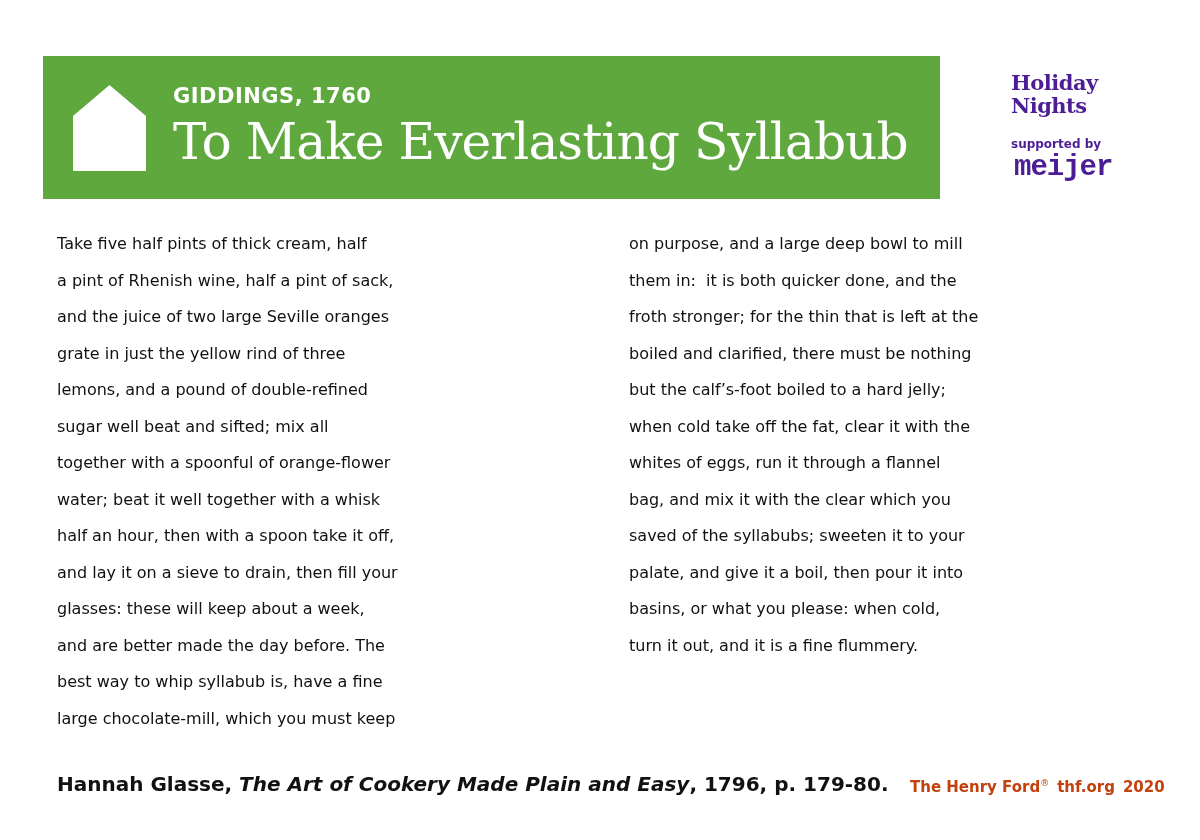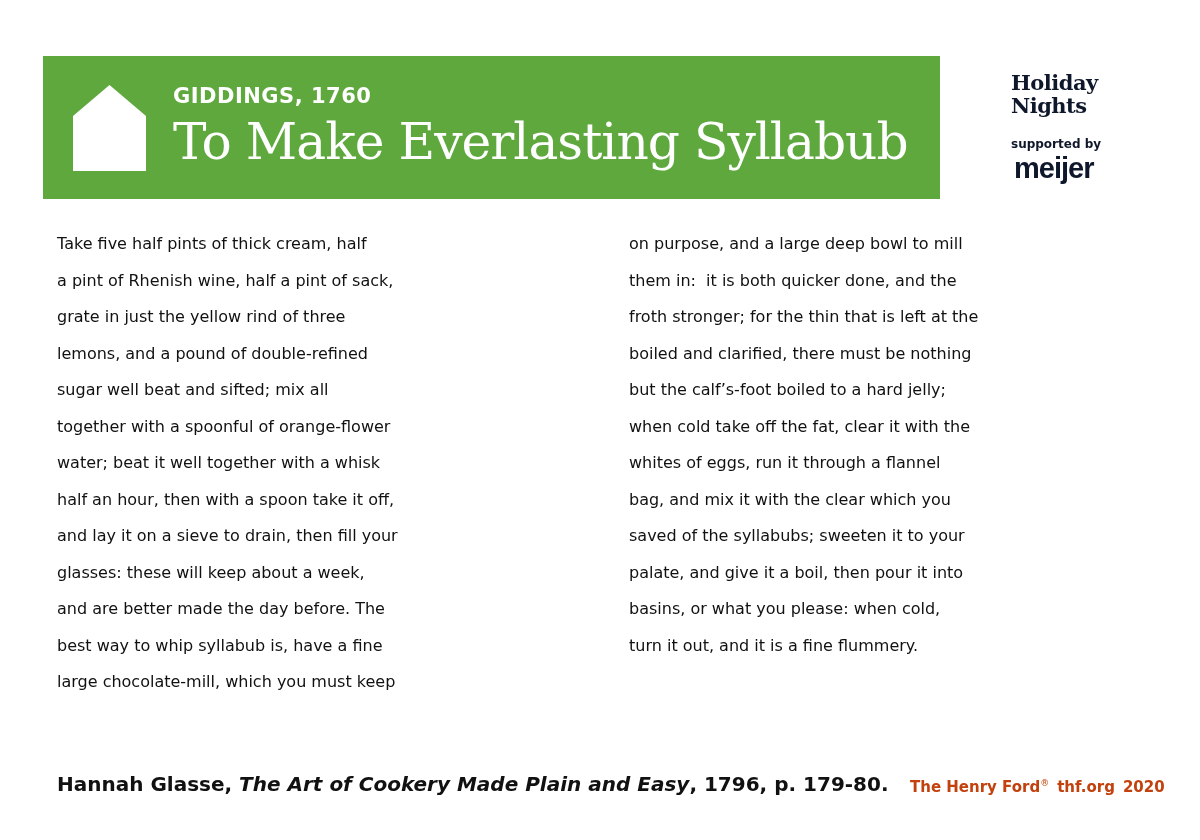--- a/index.html
+++ b/index.html
@@ -20,31 +20,31 @@
     font-family: "DejaVu Sans", sans-serif; font-weight: bold;
     font-size: 21px; letter-spacing: 0.5px; color: #ffffff;
   }
   .title {
     position: absolute; left: 130px; top: 56px;
     font-family: "DejaVu Serif", serif; font-weight: normal;
     font-size: 51px; letter-spacing: -1px; color: #ffffff; white-space: nowrap;
     transform: scaleX(0.985); transform-origin: left center;
   }
   .sponsor {
-    position: absolute; left: 968px; top: 15px; width: 120px; color: #0f172a; text-align: left;
+    position: absolute; left: 968px; top: 15px; width: 120px; color: #4c1d95; text-align: left;
   }
   .sponsor .hn {
     font-family: "DejaVu Serif", serif; font-weight: bold; font-size: 21px; line-height: 23px;
     letter-spacing: -0.5px;
   }
   .sponsor .sb {
     font-family: "DejaVu Sans", sans-serif; font-weight: bold; font-size: 12px; margin-top: 20px;
   }
   .sponsor .mj {
-    font-family: Liberation Sans, sans-serif; font-weight: bold; font-size: 29px;
+    font-family: Liberation Mono, monospace; font-weight: bold; font-size: 29px;
     line-height: 32px; margin-top: 1px; letter-spacing: -1px; padding-left: 3px;
   }
   .col {
     position: absolute; top: 226px;
     font-family: "DejaVu Sans", sans-serif; font-size: 16px; line-height: 36.5px; color: #111;
   }
   .col-left { left: 57px; width: 540px; }
   .col-right { left: 629px; width: 540px; }
   .col .line { white-space: nowrap; display: block; }
   .citation {
@@ -74,20 +74,21 @@
     <div class="hn">Holiday</div>
     <div class="hn">Nights</div>
     <div class="sb">supported by</div>
     <div class="mj">meijer</div>
   </div>
 </div>
 
 <div class="col col-left">
   <span class="line">Take five half pints of thick cream, half</span>
   <span class="line">a pint of Rhenish wine, half a pint of sack,</span>
+  <span class="line">and the juice of two large Seville oranges</span>
   <span class="line">grate in just the yellow rind of three</span>
   <span class="line">lemons, and a pound of double-refined</span>
   <span class="line">sugar well beat and sifted; mix all</span>
   <span class="line">together with a spoonful of orange-flower</span>
   <span class="line">water; beat it well together with a whisk</span>
   <span class="line">half an hour, then with a spoon take it off,</span>
   <span class="line">and lay it on a sieve to drain, then fill your</span>
   <span class="line">glasses: these will keep about a week,</span>
   <span class="line">and are better made the day before. The</span>
   <span class="line">best way to whip syllabub is, have a fine</span>

